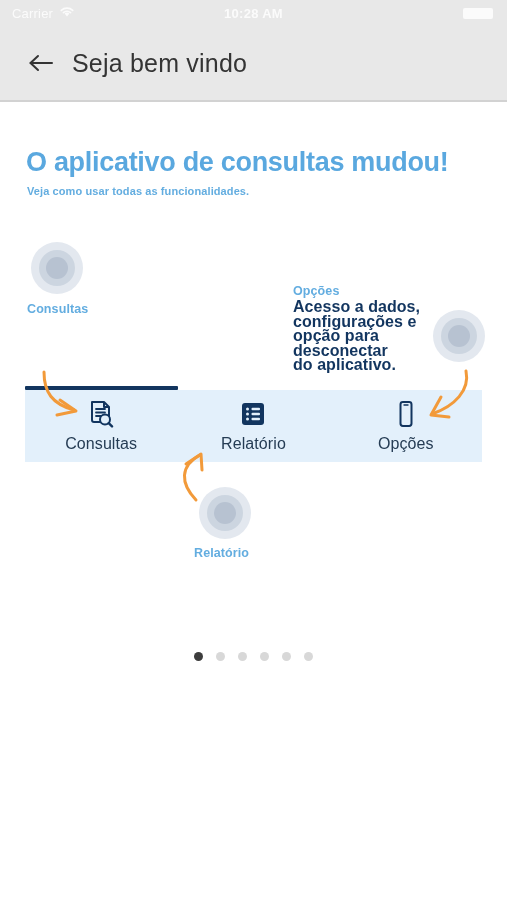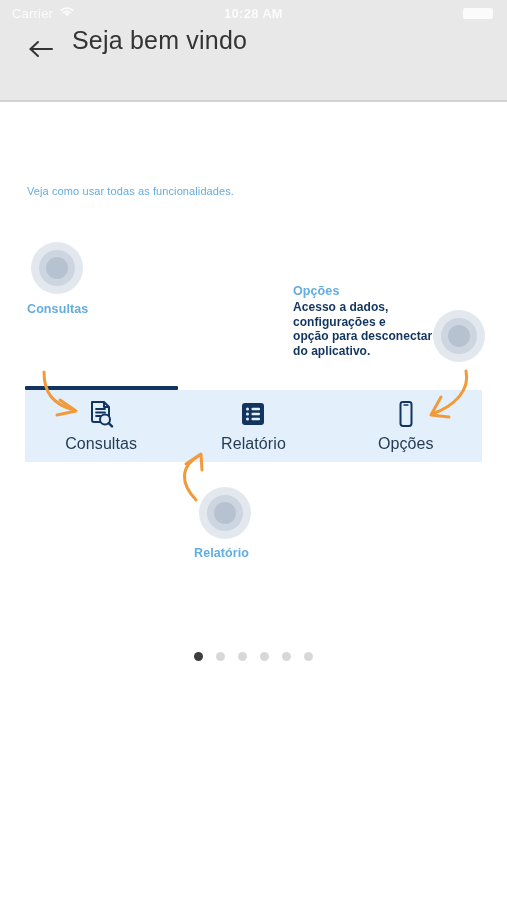--- a/index.html
+++ b/index.html
@@ -26,21 +26,21 @@
   }
   .sb-battery {
     position:absolute; right:14px; width:30px; height:11px;
     background:#fbfbfb; border-radius:2px;
   }
 
   
   .navbar {
     position:absolute; left:0; top:26px; width:507px; height:74px;
     background:#e8e8e8;
-    display:flex; 
+    display:flex; align-items:center;
   }
   .nav-back {
     margin-left:18px; width:46px; height:46px;
     display:flex; align-items:center; justify-content:center;
     cursor:pointer;
   }
   .nav-title {
     margin-left:8px;
     font-size:25px; color:#343434; letter-spacing:.2px;
   }
@@ -50,39 +50,39 @@
   }
 
   
   .headline {
     position:absolute; left:26px; top:147px;
     font-size:27px; font-weight:bold; color:#5aa8df;
     letter-spacing:-.3px; white-space:nowrap;
   }
   .subhead {
     position:absolute; left:27px; top:185px;
-    font-size:11px; font-weight:normal; color:#63ade0;
+    font-size:11px; font-weight:bold; color:#63ade0;
     letter-spacing:.1px; white-space:nowrap;
   }
 
   
   .ripple { position:absolute; width:52px; height:52px; border-radius:50%;
             background:#e3e8ef; display:flex; align-items:center; justify-content:center; }
   .ripple .mid { width:36px; height:36px; border-radius:50%; background:#ccd5e0;
                  display:flex; align-items:center; justify-content:center; }
   .ripple .core { width:22px; height:22px; border-radius:50%; background:#b7c2d1; }
 
   
   .callout { position:absolute; }
   .callout .c-title {
     font-size:12.5px; font-weight:bold; color:#63ade0;
     margin-bottom:2px; letter-spacing:.1px;
   }
   .callout .c-body {
-    font-size:12px; font-weight:bold; color:#12355f;
+    font-size:16px; font-weight:bold; color:#12355f;
     line-height:14.5px; letter-spacing:.05px; white-space:pre-line;
   }
 
   #callout-consultas { left:27px; top:302px; width:175px; }
   #callout-opcoes    { left:293px; top:284px; width:165px; }
   #callout-relatorio { left:194px; top:546px; width:175px; }
 
   #ripple-consultas { left:31px; top:242px; }
   #ripple-opcoes    { left:433px; top:310px; }
   #ripple-relatorio { left:199px; top:487px; }
@@ -141,20 +141,21 @@
     <div class="nav-back">
       <svg width="28" height="20" viewBox="0 0 28 20">
         <path d="M11 3 L3.5 10 L11 17" stroke="#343434" stroke-width="2" fill="none" stroke-linecap="round" stroke-linejoin="round"></path>
         <path d="M3.6 10 H25" stroke="#343434" stroke-width="2" fill="none" stroke-linecap="round"></path>
       </svg>
     </div>
     <div class="nav-title">Seja bem vindo</div>
   </div>
   <div class="nav-divider"></div>
 
+  <div class="headline">O aplicativo de consultas mudou!</div>
   <div class="subhead">Veja como usar todas as funcionalidades.</div>
 
   <div class="ripple" id="ripple-consultas">
     <div class="mid">
         <div class="core"></div>
       </div>
   </div>
   <div class="ripple" id="ripple-opcoes">
     <div class="mid">
         <div class="core"></div>

